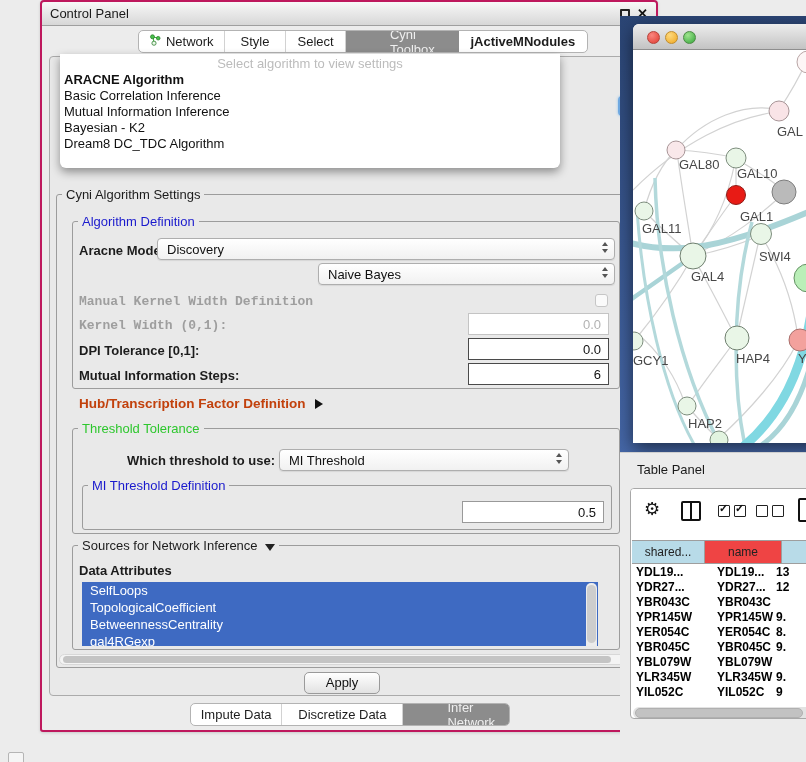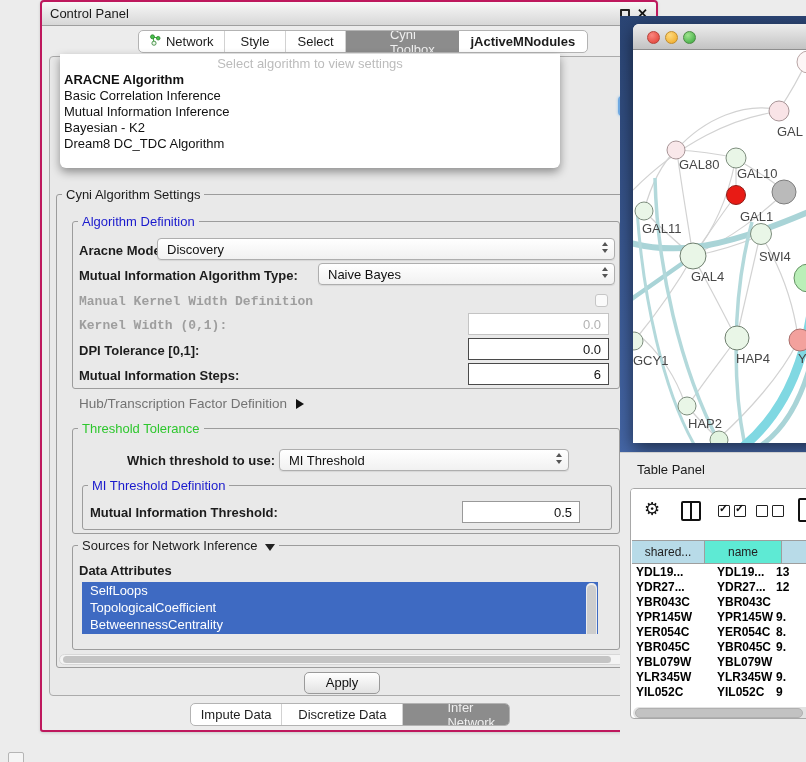--- a/index.html
+++ b/index.html
@@ -43,21 +43,21 @@
     background:#fff; border:1px solid #b0b0b0; border-radius:0 4px 4px 0; }
 
   
   .gbox { position:absolute; border:1px solid #9c9c9c; border-radius:3px; }
   .legend { position:absolute; background:#e9e9e9; padding:0 4px; font-size:13px; color:#1c1c1c; white-space:nowrap; z-index:3; }
   .legend.blue { color:#1a1acd; }
   .legend.green { color:#2ec72e; }
 
   .lbl { position:absolute; font-size:13px; font-weight:bold; color:#1c1c1c; white-space:nowrap; }
   .lbl.dis { color:#9e9e9e;font-family:Liberation Mono, monospace; }
-  .lbl.plain { font-weight:normal; color:#737373; }
+  .lbl.plain { font-weight:bold; color:#c2410c; }
 
   .combo { position:absolute; height:22px; background:linear-gradient(#ffffff,#f1f1f1);
     border:1px solid #aeaeae; border-radius:4px; display:flex; align-items:center;
     font-size:13px; color:#111; padding-left:9px; box-shadow:0 1px 1px rgba(0,0,0,.08); }
   .spin { position:absolute; right:6px; top:3px; display:flex; flex-direction:column; align-items:center; }
   .spin i { display:block; width:0; height:0; border-left:3.5px solid transparent; border-right:3.5px solid transparent; }
   .spin .up { border-bottom:4.5px solid #555; margin-bottom:2.5px; }
   .spin .dn { border-top:4.5px solid #555; }
 
   .tfield { position:absolute; height:22px; background:#fff; border:1px solid #c4c4c4;
@@ -76,21 +76,21 @@
     border-right:5.5px solid transparent; border-top:7px solid #222; margin-left:7px;
     vertical-align:-1px; }
 
   
   .vsb { position:absolute; width:11px; background:#f1f1f1; border:1px solid #d0d0d0; border-radius:6px; }
   .vsb .thumb { position:absolute; left:1px; right:1px; background:#c6c6c6; border-radius:5px; }
   .hsb { position:absolute; height:11px; background:#f4f4f4; border:1px solid #d8d8d8; border-radius:6px; }
   .hsb .thumb { position:absolute; top:1px; bottom:1px; background:#c4c4c4; border-radius:5px; }
 
   
-  #attr-list { position:absolute; left:40px; top:580px; width:516px; height:52px;
+  #attr-list { position:absolute; left:40px; top:580px; width:516px; height:64px;
     background:#fff; overflow:hidden; }
   .attr-item { height:17px; line-height:17px; background:#3e6ac2; color:#fff;
     font-size:13px; padding-left:8px; }
   #attr-sb { position:absolute; right:1px; top:1px; width:11px; height:68px;
     background:#ececec; border-radius:5px; }
   #attr-sb .thumb { position:absolute; left:1px; right:1px; top:2px; height:58px;
     background:#cdcdcd; border-radius:5px; }
 
   #apply-btn { position:absolute; left:262px; top:670px; width:76px; height:22px;
     background:linear-gradient(#ffffff,#e2e2e2); border:1px solid #9a9a9a; border-radius:5px;
@@ -135,21 +135,21 @@
   .ico-split::after { content:""; position:absolute; left:6.5px; top:0; bottom:0; width:2.5px; background:#111; }
   .ico-cb { position:absolute; top:16px; width:12px; height:12px; border:1.5px solid #222; border-radius:1px; }
   .ico-cb.checked::after { content:"✓"; position:absolute; left:0px; top:-4px; font-size:11px; font-weight:bold; color:#111; }
   .ico-doc { position:absolute; left:167px; top:9px; width:18px; height:24px;
     border:2.5px solid #111; border-radius:2px; background:#fff; }
 
   .tb-header { position:absolute; left:1px; top:51px; right:-20px; height:24px; display:flex;
     border-top:1px solid #9e9e9e; border-bottom:1px solid #9e9e9e; font-size:12px; color:#222; }
   .th { line-height:23px; text-align:center; border-right:1px solid #9e9e9e; }
   .th.blue { background:#b8dbe8;text-align:center; }
-  .th.gray { background:#5eead4; }
+  .th.gray { background:#ef4444; }
   .th1 { width:73px; } .th2 { width:77px; } .th3 { flex:1; }
 
   #tb-rows { position:absolute; left:1px; top:76px; right:0; height:132px; overflow:hidden;
     font-size:12px; font-weight:bold; color:#000; }
   .tr { display:flex; height:15px; line-height:15px; }
   .td1 { width:73px; padding-left:4px; }
   .td2 { width:71px; padding-left:12px; }
   .td3 { padding-left:0; }
 
   #tb-hsb { position:absolute; left:2px; top:218px; width:204px; height:12px;
@@ -219,21 +219,20 @@
 
     <span class="lbl" style="left:37px; top:241px">Aracne Mode:</span>
     <div class="combo" style="left:115px; top:236px; width:458px">
       <span>Discovery</span>
       <span class="spin">
           <i class="up"></i>
           <i class="dn"></i>
         </span>
     </div>
 
-    <span class="lbl" style="left:37px; top:266px">Mutual Information Algorithm Type:</span>
     <div class="combo" style="left:276px; top:261px; width:297px">
       <span>Naive Bayes</span>
       <span class="spin">
           <i class="up"></i>
           <i class="dn"></i>
         </span>
     </div>
 
     <span class="lbl dis" style="left:37px; top:292px">Manual Kernel Width Definition</span>
     <div class="chk" style="left:553px; top:292px"></div>
@@ -259,22 +258,21 @@
       <span>MI Threshold</span>
       <span class="spin">
           <i class="up"></i>
           <i class="dn"></i>
         </span>
     </div>
 
     <span class="legend blue" style="left:46px; top:476px">MI Threshold Definition</span>
     <div class="gbox" style="left:40px; top:483px; width:530px; height:45px"></div>
 
-    <span class="lbl" style="left:48px; top:503px">Mutual Information Threshold:</span>
-    <div class="tfield mid" style="left:420px; top:499px; width:118px">0.5</div>
+    <div class="tfield mid" style="left:420px; top:499px; width:142px">0.5</div>
 
     <span class="legend" style="left:36px; top:536px">
       <span>Sources for Network Inference</span><span class="tri-down"></span>
     </span>
     <div class="gbox" style="left:30px; top:543px; width:548px; height:105px"></div>
 
     <span class="lbl" style="left:37px; top:561px">Data Attributes</span>
 
     <div id="attr-list">
       <div class="attr-item">SelfLoops</div>

